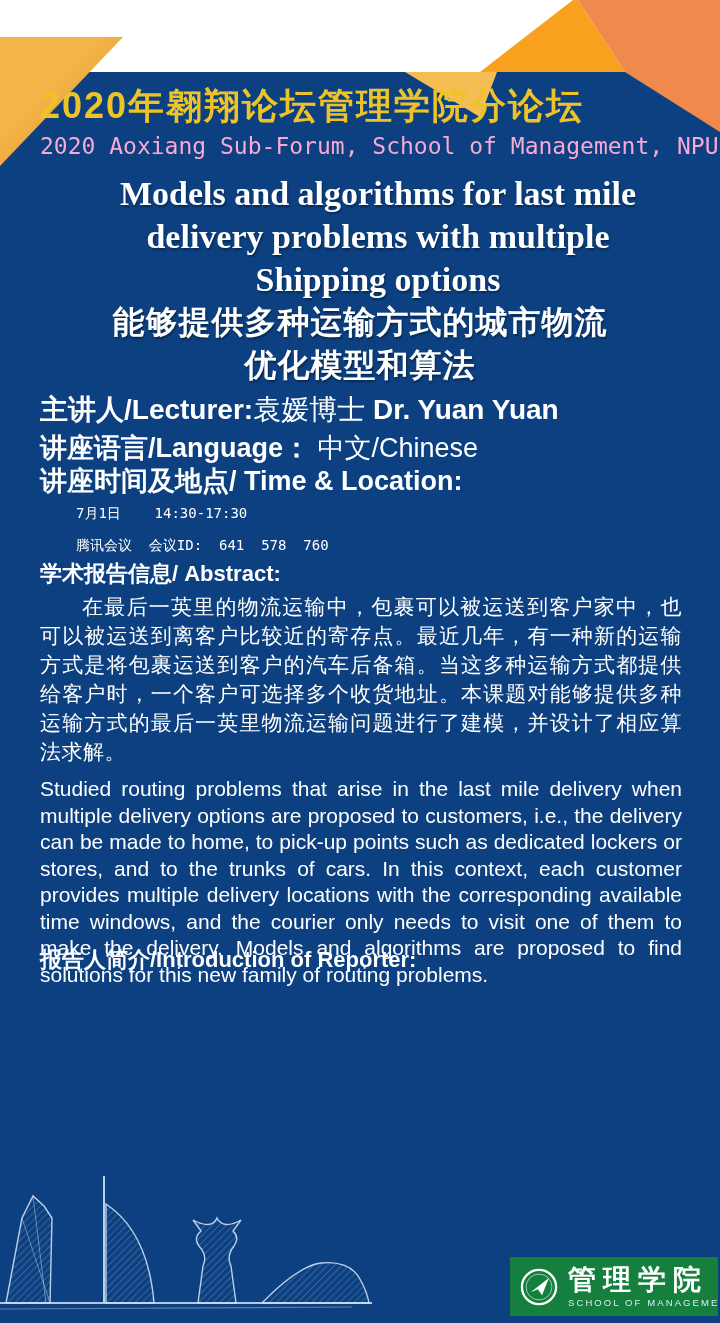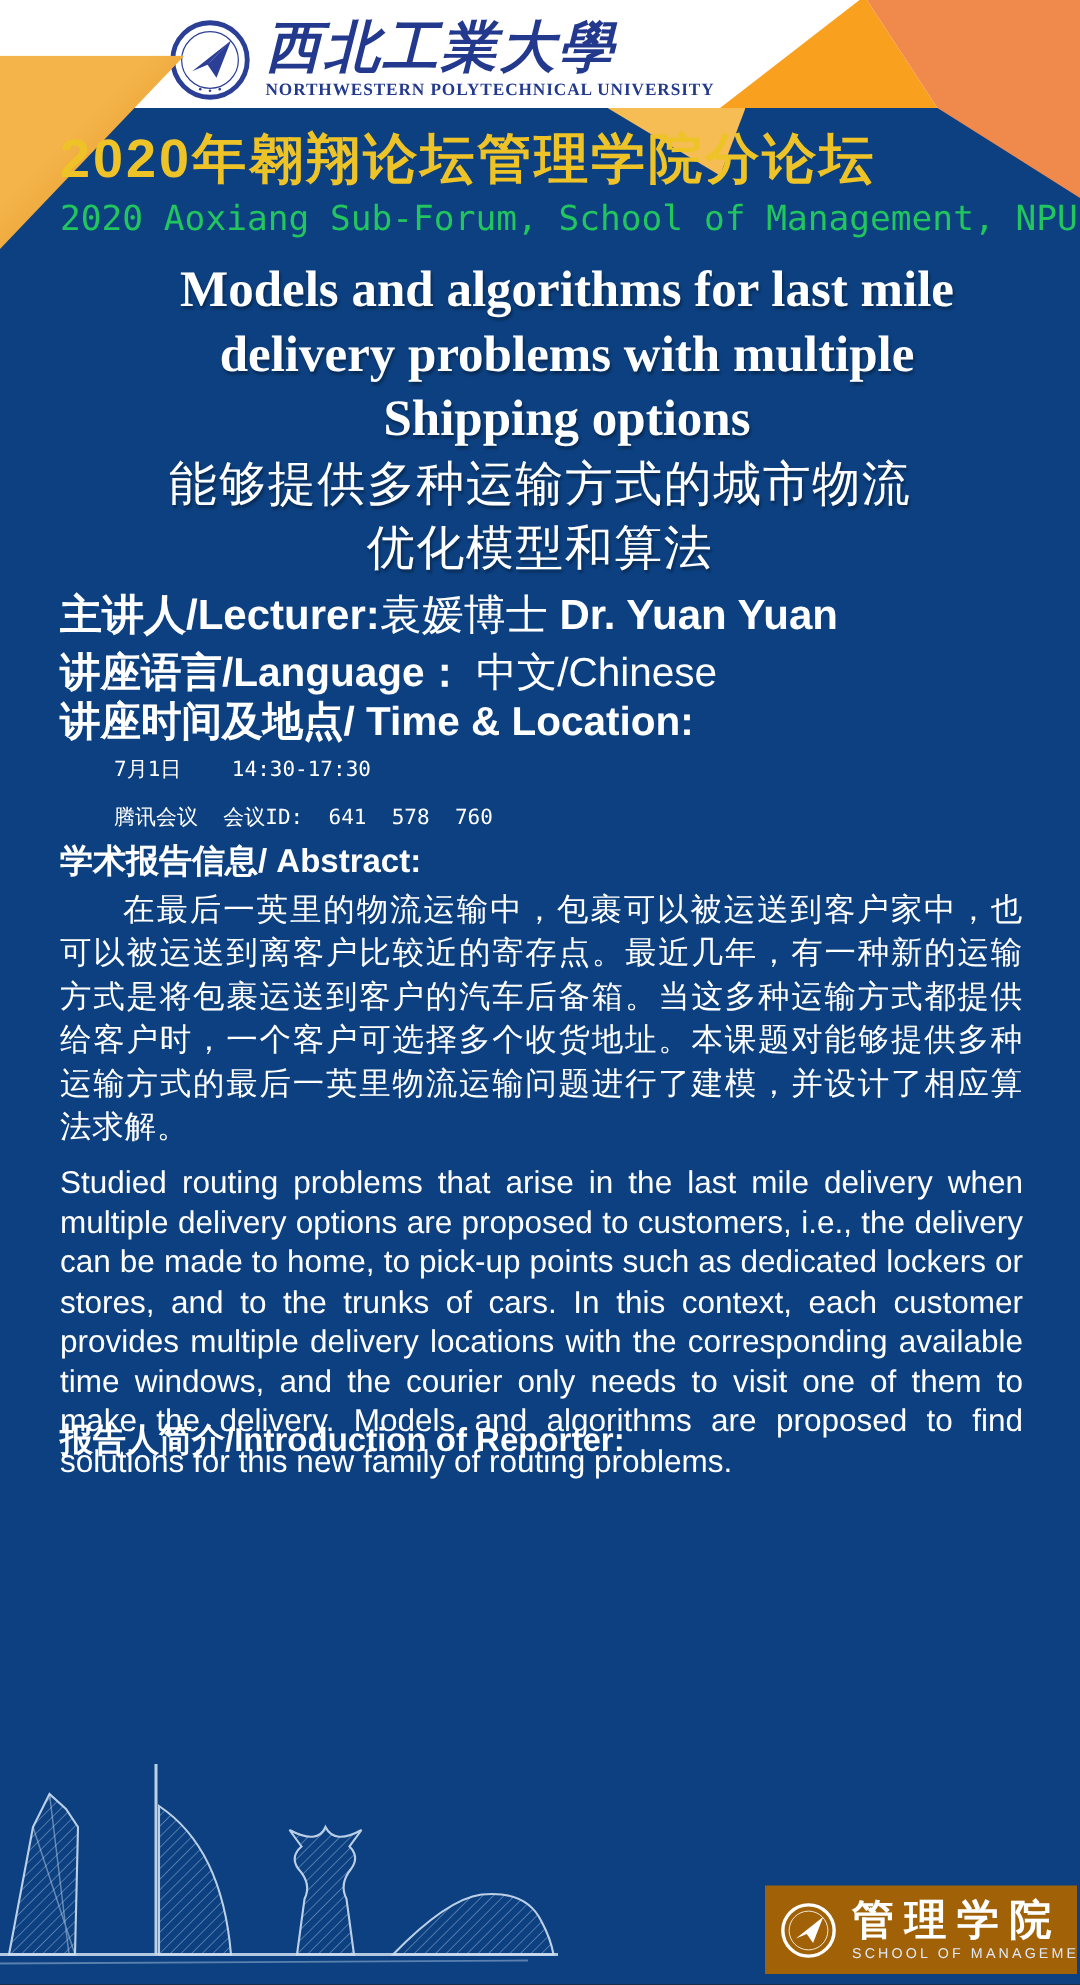--- a/index.html
+++ b/index.html
@@ -39,31 +39,31 @@
   .decor-tri-b{
     left:405px;top:72px;width:92px;height:45px;background:#f6bd55;
     -webkit-clip-path:polygon(0 0,92px 0,75px 45px);clip-path:polygon(0 0,92px 0,75px 45px);
   }
   
   .forum-block{position:absolute;left:40px;top:86px;}
   .forum-title-zh{
     font-size:36px;font-weight:700;color:#eec327;letter-spacing:2px;line-height:40px;white-space:nowrap;
   }
   .forum-title-en{
-    font-family:"DejaVu Sans Mono",monospace;font-size:23px;color:#22c55e;
+    font-family:"DejaVu Sans Mono",monospace;font-size:23px;color:#f9a8d4;
     margin-top:7px;letter-spacing:0;white-space:nowrap;
   }
   
   .talk-title{position:absolute;left:0;top:172px;width:720px;text-align:center;}
   .talk-title-en{
     font-family:"Liberation Serif",serif;font-weight:700;font-size:34px;line-height:43px;
     color:#ffffff;text-shadow:1px 2px 2px rgba(0,0,0,.35);padding-left:36px;
   }
   .talk-title-zh{
-    font-weight:400;font-size:32px;line-height:43px;color:#ffffff;
+    font-weight:700;font-size:32px;line-height:43px;color:#ffffff;
     text-shadow:1px 2px 2px rgba(0,0,0,.35);letter-spacing:1px;
   }
   
   .info-block{position:absolute;left:40px;top:392px;width:645px;}
   .lecturer-line{font-size:28px;line-height:36px;white-space:nowrap;}
   .lecturer-line .lbl{font-weight:700;}
   .lecturer-line .name-zh{font-weight:400;}
   .lecturer-line .name-en{font-weight:700;}
   .info-line{font-size:27px;line-height:25px;margin-top:8px;white-space:nowrap;}
   .info-line .lbl{font-weight:700;}
@@ -80,50 +80,35 @@
   .para-zh{
     font-size:21px;line-height:29px;text-align:justify;text-indent:2em;
     margin:4px 0 0 0;letter-spacing:.5px;
   }
   .para-en{
     font-size:21px;line-height:26.5px;text-align:justify;margin:10px 0 0 0;
   }
   
   .skyline{position:absolute;left:0;top:1168px;width:380px;height:150px;}
   .school-logo-box{
-    position:absolute;left:510px;top:1257px;width:208px;height:59px;background:#a16207;
+    position:absolute;left:510px;top:1257px;width:208px;height:59px;background:#15803d;
     display:flex;align-items:center;padding-left:10px;box-sizing:border-box;
   }
   .school-emblem{width:38px;height:38px;flex:0 0 auto;}
   .school-names{margin-left:10px;display:flex;flex-direction:column;}
   .school-name-zh{font-size:28px;font-weight:700;letter-spacing:7px;line-height:30px;white-space:nowrap;}
   .school-name-en{font-size:9.5px;letter-spacing:2.1px;margin-top:2px;white-space:nowrap;color:#dfe9f6;}
 </style>
 </head>
 <body>
 
 <div class="poster">
 
   <div class="header-band"></div>
 
-  <div class="npu-logo">
-    <svg class="npu-emblem" viewBox="0 0 100 100">
-      <circle cx="50" cy="50" r="46" fill="#ffffff" stroke="#2b3f96" stroke-width="6"></circle>
-      <circle cx="50" cy="50" r="35" fill="none" stroke="#2b3f96" stroke-width="1.5"></circle>
-      <path d="M28 64 L76 26 L58 72 L47 56 Z" fill="#2b3f96"></path>
-      <path d="M47 56 L76 26 L52 50 Z" fill="#8fa3d8"></path>
-      <circle cx="50" cy="88" r="1.6" fill="#2b3f96"></circle>
-      <circle cx="38" cy="86" r="1.6" fill="#2b3f96"></circle>
-      <circle cx="62" cy="86" r="1.6" fill="#2b3f96"></circle>
-    </svg>
-    <div class="npu-names">
-      <div class="npu-name-zh">西北工業大學</div>
-      <div class="npu-name-en">NORTHWESTERN POLYTECHNICAL UNIVERSITY</div>
-    </div>
-  </div>
 
   <div class="decor decor-left-wedge"></div>
   <div class="decor decor-tri-a"></div>
   <div class="decor decor-corner"></div>
   <div class="decor decor-tri-b"></div>
 
   <div class="forum-block">
     <div class="forum-title-zh">2020年翱翔论坛管理学院分论坛</div>
     <div class="forum-title-en">2020 Aoxiang Sub-Forum, School of Management, NPU</div>
   </div>

